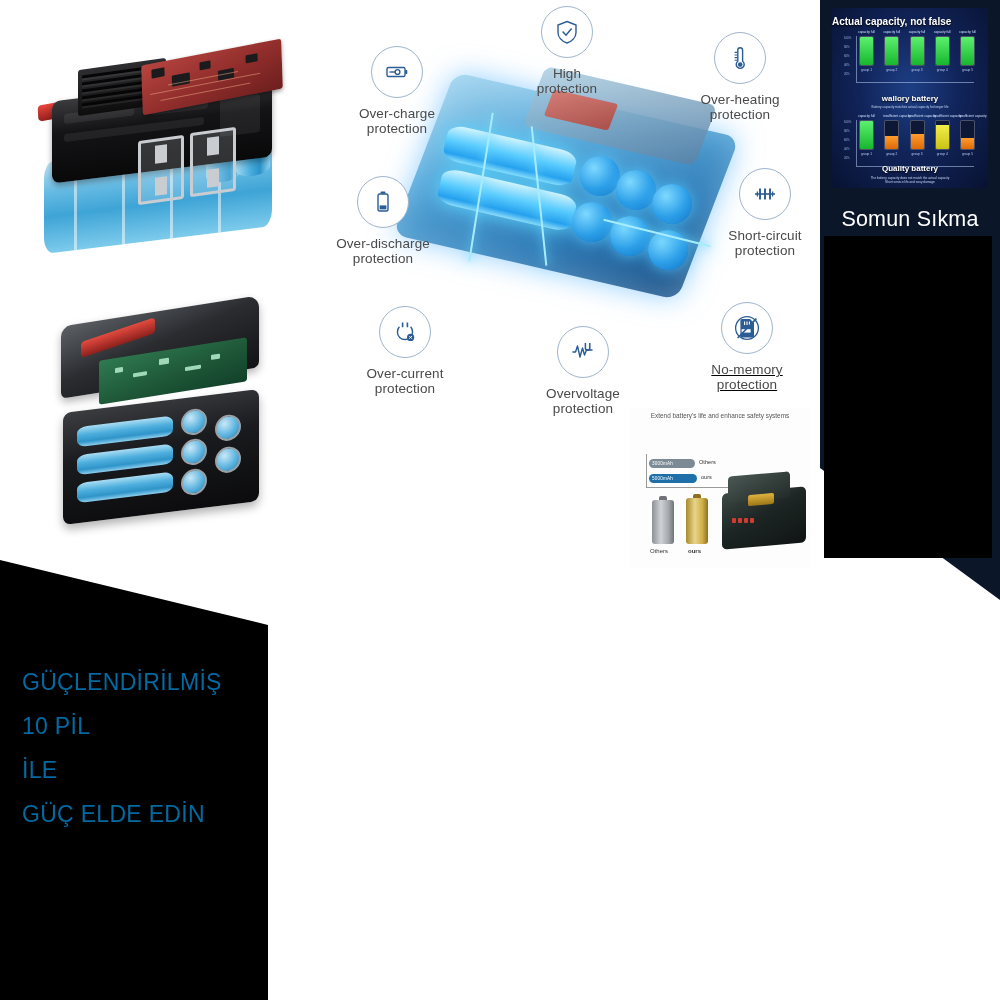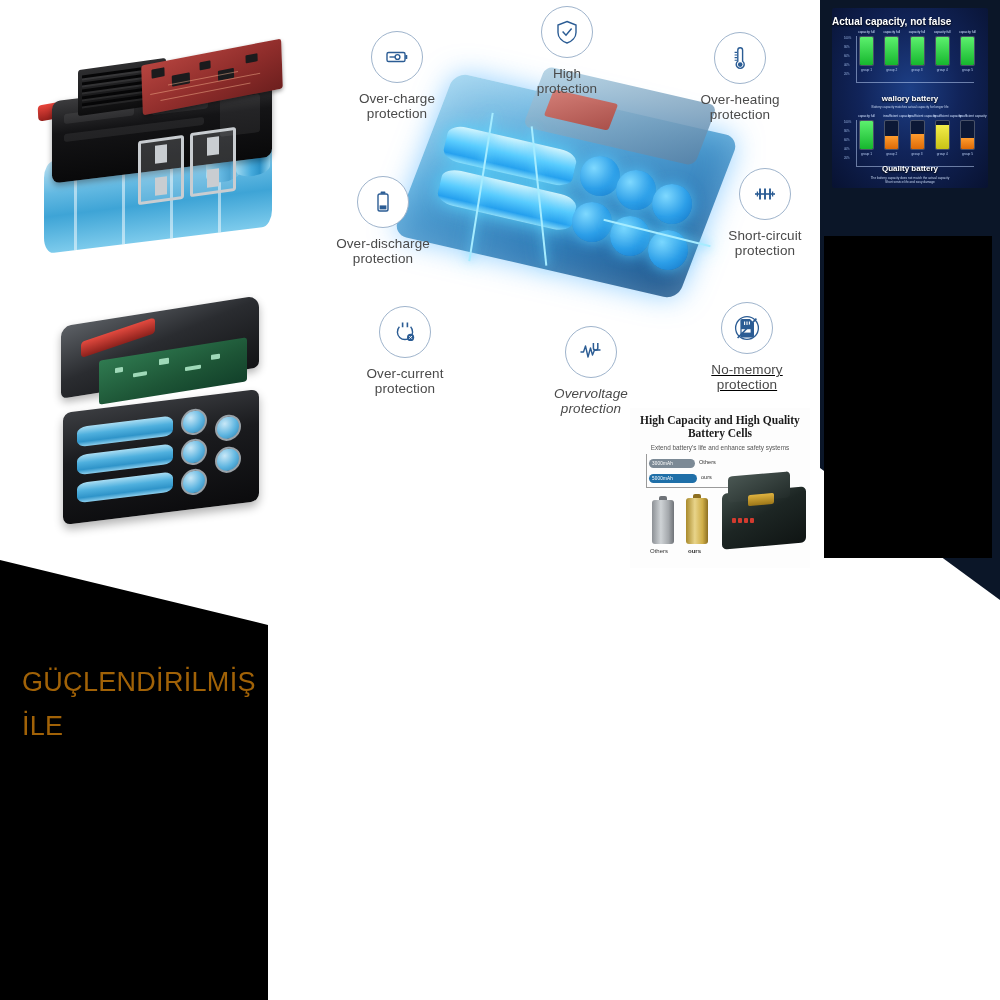--- a/index.html
+++ b/index.html
@@ -66,27 +66,27 @@
 
   
   .center { position: absolute; left: 330px; top: 0; width: 500px; height: 420px; }
 
   .feat { position: absolute; width: 130px; text-align: center; }
   .feat .ring { width: 52px; height: 52px; border-radius: 50%; border: 1.6px solid #9fb4cc;
       margin: 0 auto 8px auto; display: flex; align-items: center; justify-content: center;
       background: #fff; }
   .feat .lbl { font-size: 13.5px; line-height: 15px; color: #4a4a4a; letter-spacing: .1px; }
 
-  .f-overcharge  { left: 2px;   top: 31px; }
+  .f-overcharge  { left: 2px;   top: 46px; }
   .f-power       { left: 172px; top: 6px; }
   .f-overheat    { left: 345px; top: 32px; }
   .f-overdis     { left: -12px; top: 176px; }
   .f-shortcir    { left: 370px; top: 168px; }
   .f-overcur     { left: 10px;  top: 306px; }
-  .f-overvolt    { left: 196px; top: 326px; font-style: italic; }
+  .f-overvolt    { left: 188px; top: 326px; }
   .f-nomem       { left: 352px; top: 302px; text-decoration: underline; }
 
   
   .glowbat { position: absolute; left: 90px; top: 82px; width: 310px; height: 230px; }
   .gb-body { position: absolute; left: 0; top: 18px; width: 292px; height: 172px;
       background: linear-gradient(150deg, rgba(150,205,235,.85) 0%, rgba(70,160,215,.9) 35%,
                   rgba(30,110,175,.92) 70%, rgba(18,70,125,.95) 100%);
       border-radius: 14px; transform: rotate(13deg) skewX(-8deg);
       box-shadow: 0 0 28px rgba(60,170,255,.55), inset 0 0 30px rgba(190,235,255,.35); }
   .gb-top { position: absolute; left: 112px; top: 2px; width: 176px; height: 64px;
@@ -165,21 +165,21 @@
   .rp-text { position: absolute; left: 0; top: 205px; width: 180px; text-align: center;
       color: #fff; font-size: 21.5px; line-height: 28px; font-weight: normal;
       font-family: "Liberation Sans", sans-serif; letter-spacing: .2px; }
   .rp-black { position: absolute; left: 824px; top: 236px; width: 168px; height: 322px;
       background: #000; }
 
   
   .banner { position: absolute; left: 0; top: 555px; width: 268px; height: 445px;
       background: #000; clip-path: polygon(0 5px, 100% 70px, 100% 100%, 0 100%); }
   .banner-inner { position: absolute; left: 22px; top: 105px; width: 240px; }
-  .banner-line { color: #a16207; font-size: 27px; line-height: 44px; letter-spacing: .3px;
+  .banner-line { color: #0369a1; font-size: 23px; line-height: 44px; letter-spacing: .3px;
       white-space: nowrap; }
 </style>
 </head>
 <body>
 
 <div class="stage">
 
   <div class="photo pack1">
     <div class="p1-cells">
       <div class="p1-cellstripe" style="left:30px"></div>
@@ -358,24 +358,20 @@
           <path d="M5.6 25 L24.4 5.6" stroke-width="1.6"></path>
           <circle cx="15" cy="15" r="11.4" stroke-width="1.3"></circle>
         </svg>
       </div>
       <div class="lbl"><span>No-memory</span><br>
         <span>protection</span></div>
     </div>
   </div>
 
   <div class="hcpanel">
-    <div class="hc-title">
-      <span>High Capacity and High Quality</span><br>
-      <span>Battery Cells</span>
-    </div>
     <div class="hc-sub">Extend battery's life and enhance safety systems</div>
 
     <div class="hc-chart">
       <div class="hc-bar" style="left:2px; top:5px; width:46px; background:#7c8a96;">
         <span>3000mAh</span>
       </div>
       <div class="hc-barlbl" style="left:52px; top:5px;">Others</div>
       <div class="hc-bar" style="left:2px; top:20px; width:48px; background:#1f6fa8;">
         <span>5000mAh</span>
       </div>
@@ -507,22 +503,25 @@
       <div class="rp-secsub" style="position:absolute; left:18px; top:166px; width:120px;">
         <span>The battery capacity does not match the actual capacity</span><br>
         <span>Short service life and easy damage</span>
       </div>
     </div>
   </div>
 
   <div class="rp-black"></div>
 
   <div class="rp-text" style="left:820px;">
+    <div>Somun Sıkma</div>
   </div>
 
   <div class="banner">
     <div class="banner-inner">
       <div class="banner-line">GÜÇLENDİRİLMİŞ</div>
+      <div class="banner-line">10 PİL</div>
       <div class="banner-line">İLE</div>
+      <div class="banner-line">GÜÇ ELDE EDİN</div>
     </div>
   </div>
 
 </div>
 
 </body></html>

